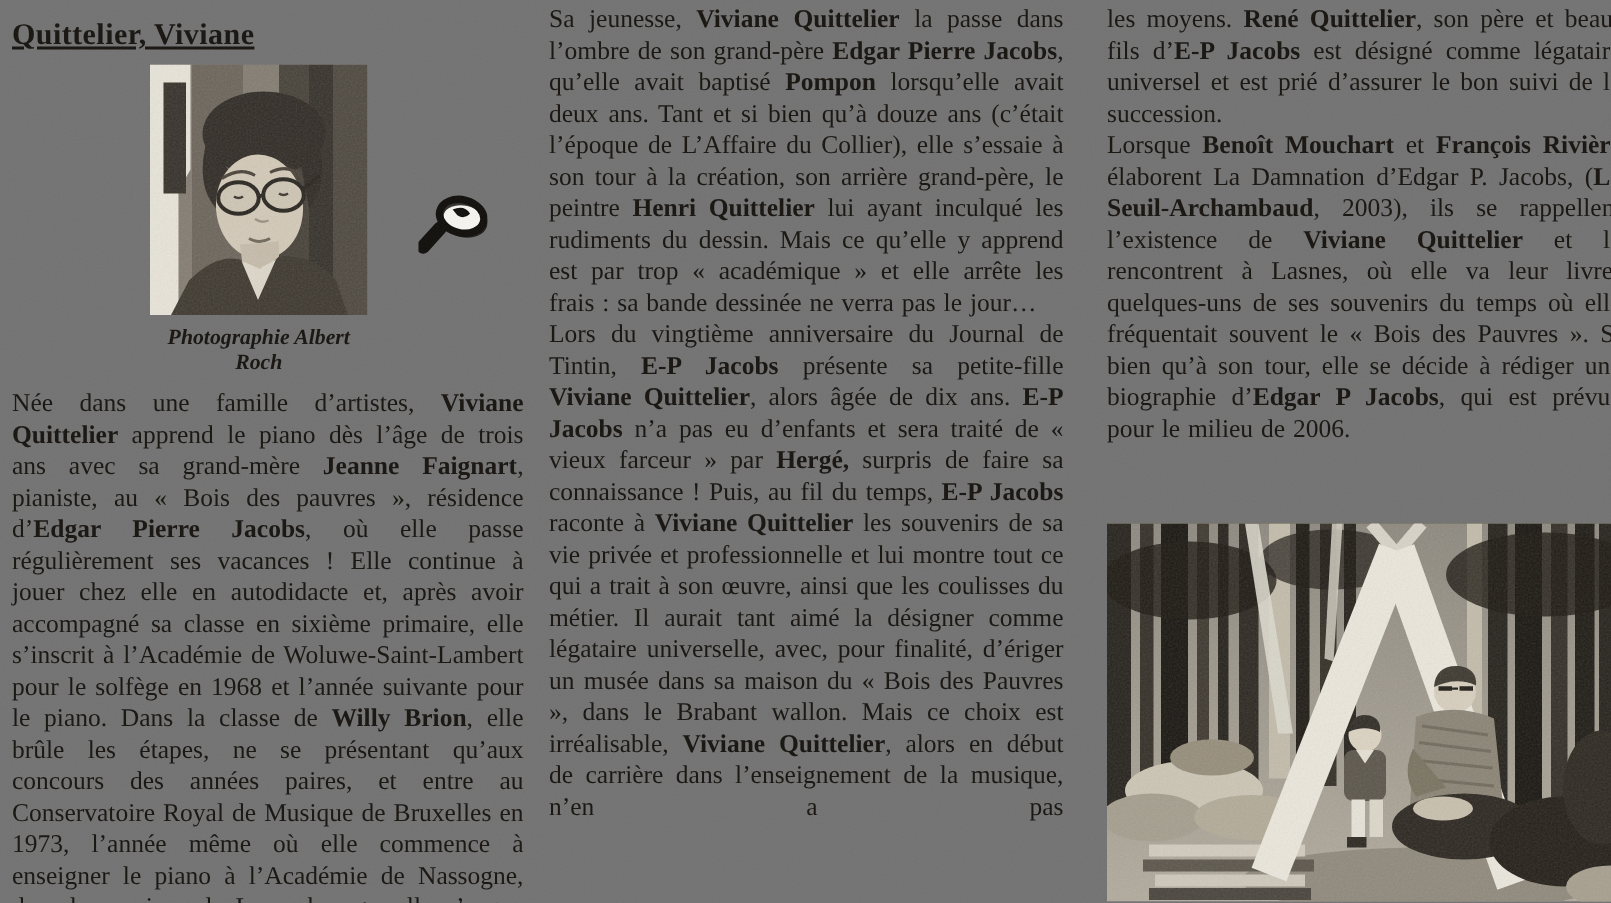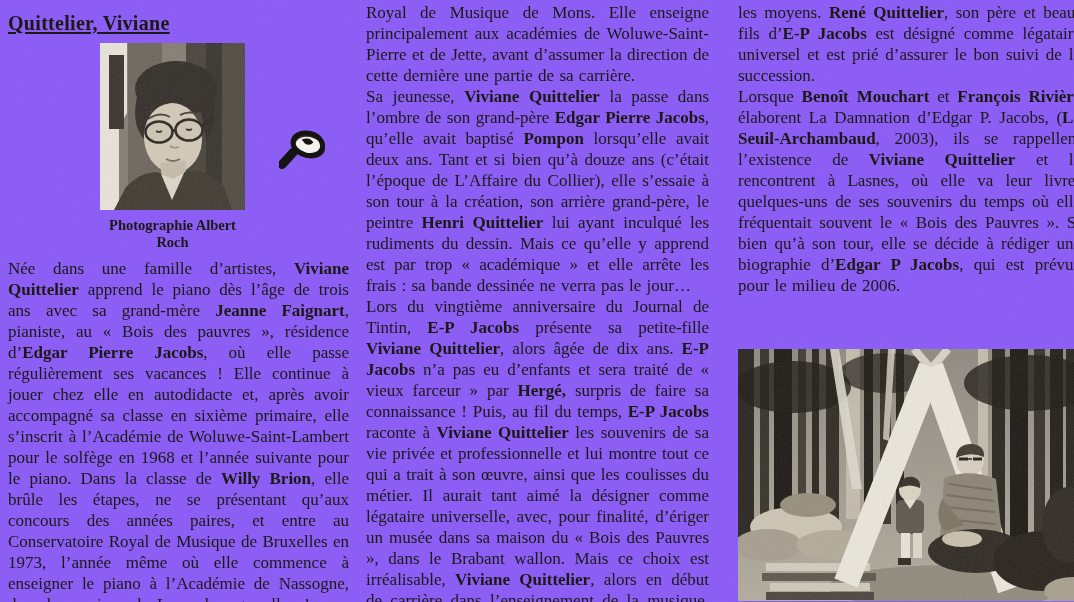--- a/index.html
+++ b/index.html
@@ -1,21 +1,21 @@
 <!DOCTYPE html>
 <html lang="fr"><head>
 <meta charset="utf-8">
 <style>
   * { margin:0; padding:0; box-sizing:border-box; }
   html,body { background:#e8e8e6; }
   body { font-family:"Liberation Serif","DejaVu Serif",serif; }
 
   .page{
     position:relative; width:1074px; height:602px;
-    background:#8b5cf6; color:#181511; overflow:hidden;
+    background:#737373; color:#181511; overflow:hidden;
   }
   .noise{ position:absolute; inset:0; opacity:.05; pointer-events:none; }
 
   .col{ position:absolute; top:2px; }
   .col-left { left:8px;   width:341px; top:8px; }
   .col-mid  { left:366px; width:343px; }
   .col-right{ left:738px; width:343px; }
 
   .entry-title{
     font-size:20px; font-weight:bold; letter-spacing:.3px;
@@ -28,21 +28,21 @@
     font-size:17px; line-height:21px; text-align:justify;
     margin:0; word-spacing:.06em;
   }
   .flow-cont{ text-align-last:justify; }
   .b{ font-weight:bold; }
   .i{ }
 
   figure.portrait{ margin:8px 0 0 92px; width:145px; height:167px; }
   .portrait-cap{
     width:155px; margin:7px 0 0 87px; text-align:center;
-    font-size:14.5px; font-weight:bold; 
+    font-size:14.5px; font-weight:bold; font-style:italic;
   }
   .left-body{ margin-top:7px; }
 
   .magnifier{ position:absolute; left:279px; top:126px; width:46px; height:50px; cursor:pointer; }
 
   figure.tent{ margin-top:53px; width:343px; height:252px; }
   svg{ display:block; }
 </style>
 </head>
 <body>
@@ -98,21 +98,20 @@
         <line x1="15" y1="28" x2="7" y2="43" stroke="#12100d" stroke-width="9" stroke-linecap="round"></line>
         <ellipse cx="27" cy="17" rx="15" ry="11" fill="#f6f4ee" stroke="#12100d" stroke-width="5"></ellipse>
         <ellipse cx="29" cy="19" rx="15" ry="10.5" fill="none" stroke="#12100d" stroke-width="2" opacity=".85"></ellipse>
         <path d="M20 14 q7 -5 12 0 q-3 5 -8 3 z" fill="#12100d"></path>
       </g>
     </svg>
   </div>
 
   <section class="col col-mid">
     <div>
-        <p class="para"><span>Royal de Musique de Mons. Elle enseigne principalement aux académies de Woluwe-Saint-Pierre et de Jette, avant d’assumer la direction de cette dernière une partie de sa carrière.</span></p>
         <p class="para"><span>Sa jeunesse, </span><span class="b">Viviane Quittelier</span><span> la passe dans l’ombre de son grand-père </span><span class="b">Edgar Pierre Jacobs</span><span>, qu’elle avait baptisé </span><span class="b">Pompon</span><span> lorsqu’elle avait deux ans. Tant et si bien qu’à douze ans (c’était l’époque de </span><span class="i">L’Affaire du Collier</span><span>), elle s’essaie à son tour à la création, son arrière grand-père, le peintre </span><span class="b">Henri Quittelier</span><span> lui ayant inculqué les rudiments du dessin. Mais ce qu’elle y apprend est par trop « académique » et elle arrête les frais : sa bande dessinée ne verra pas le jour…</span></p>
         <p class="para flow-cont"><span>Lors du vingtième anniversaire du </span><span class="i">Journal de Tintin</span><span>, </span><span class="b">E-P Jacobs</span><span> présente sa petite-fille </span><span class="b">Viviane Quittelier</span><span>, alors âgée de dix ans. </span><span class="b">E-P Jacobs</span><span> n’a pas eu d’enfants et sera traité de « vieux farceur » par </span><span class="b">Hergé,</span><span> surpris de faire sa connaissance ! Puis, au fil du temps, </span><span class="b">E-P Jacobs</span><span> raconte à </span><span class="b">Viviane Quittelier</span><span> les souvenirs de sa vie privée et professionnelle et lui montre tout ce qui a trait à son œuvre, ainsi que les coulisses du métier. Il aurait tant aimé la désigner comme légataire universelle, avec, pour finalité, d’ériger un musée dans sa maison du « Bois des Pauvres », dans le Brabant wallon. Mais ce choix est irréalisable, </span><span class="b">Viviane Quittelier</span><span>, alors en début de carrière dans l’enseignement de la musique, n’en a pas</span></p>
       </div>
   </section>
 
   <section class="col col-right">
     <div>
         <p class="para"><span>les moyens. </span><span class="b">René Quittelier</span><span>, son père et beau-fils d’</span><span class="b">E-P Jacobs</span><span> est désigné comme légataire universel et est prié d’assurer le bon suivi de la succession.</span></p>
         <p class="para"><span>Lorsque </span><span class="b">Benoît Mouchart</span><span> et </span><span class="b">François Rivière</span><span> élaborent </span><span class="i">La Damnation d’Edgar P. Jacobs</span><span>, (</span><span class="b">Le Seuil-Archambaud</span><span>, 2003), ils se rappellent l’existence de </span><span class="b">Viviane Quittelier</span><span> et la rencontrent à Lasnes, où elle va leur livrer quelques-uns de ses souvenirs du temps où elle fréquentait souvent le « Bois des Pauvres ». Si bien qu’à son tour, elle se décide à rédiger une biographie d’</span><span class="b">Edgar P Jacobs</span><span>, qui est prévue pour le milieu de 2006.</span></p>
       </div>

